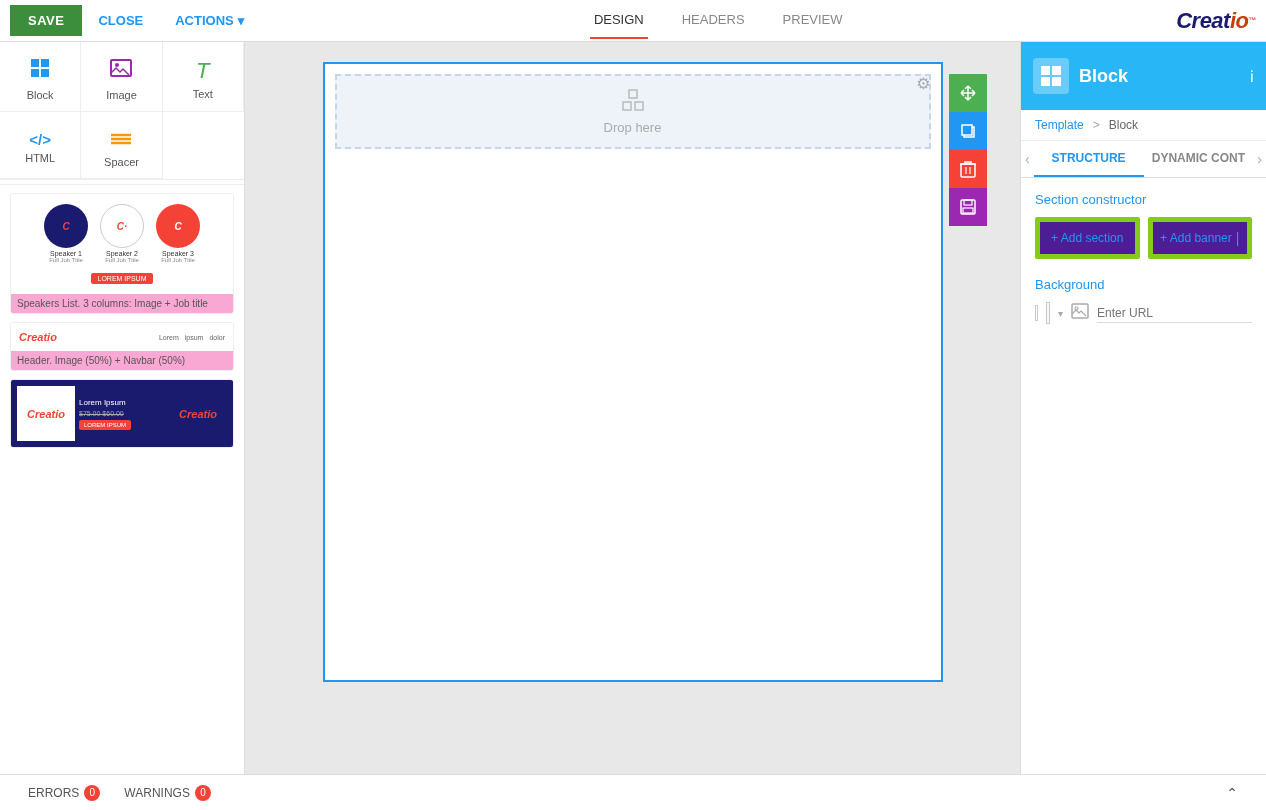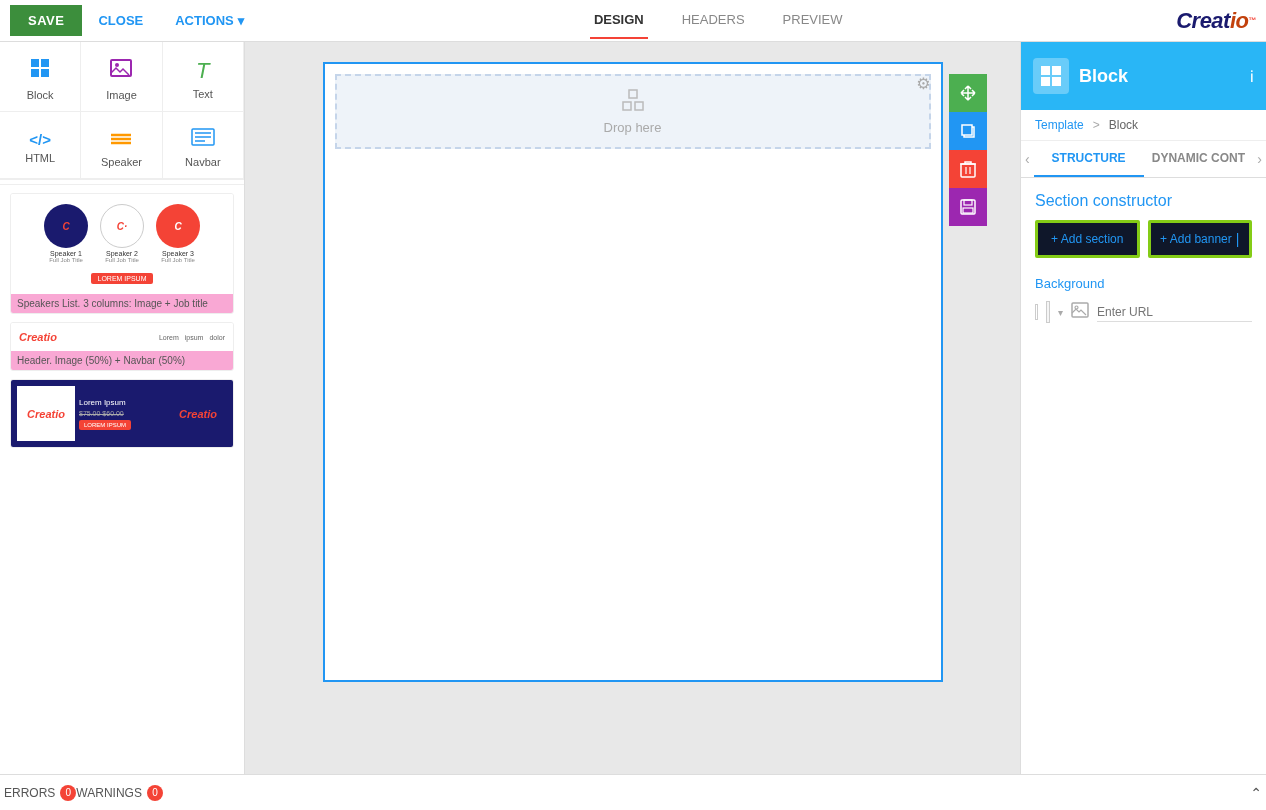--- a/index.html
+++ b/index.html
@@ -55,21 +55,20 @@
     .nav-tab {
       font-size: 13px;
       color: #888;
       cursor: pointer;
       padding: 10px 4px;
       border-bottom: 2px solid transparent;
     }
     .nav-tab.active {
       color: #333;
       border-bottom: 2px solid #f44336;
-      font-weight: bold;
     }
     .creatio-logo {
       margin-left: auto;
       display: flex;
       align-items: center;
       font-size: 22px;
       font-weight: bold;
       color: #f44336;
       letter-spacing: -0.5px;
     }
@@ -368,21 +367,21 @@
       cursor: pointer;
       padding: 0 4px;
     }
 
     .panel-content {
       padding: 14px;
       flex: 1;
       overflow-y: auto;
     }
     .section-constructor-title {
-      font-size: 16px;
+      font-size: 13px;
       color: #2196f3;
       margin-bottom: 10px;
     }
     .section-item {
       background: #e8f4fd;
       border: 1px solid #c5e0f5;
       padding: 10px;
       text-align: center;
       font-size: 13px;
       color: #2196f3;
@@ -391,22 +390,22 @@
       border-radius: 2px;
     }
 
     .add-buttons {
       display: flex;
       gap: 8px;
       margin-bottom: 18px;
     }
     .add-btn {
       flex: 1;
-      border: 3px solid #84cc16;
-      background: #0f172a;
+      border: 5px solid #84cc16;
+      background: #4c1d95;
       color: #2196f3;
       font-size: 12px;
       padding: 8px 4px;
       cursor: pointer;
       border-radius: 2px;
       display: flex;
       align-items: center;
       justify-content: center;
       gap: 4px;
     }
@@ -451,22 +450,22 @@
       padding: 2px 0;
     }
 
     
     .bottom-bar {
       height: 36px;
       background: #fff;
       border-top: 1px solid #ddd;
       display: flex;
       align-items: center;
-      padding: 0 4px;
-      gap: 0;
+      padding: 0 28px;
+      gap: 24px;
     }
     .status-item {
       display: flex;
       align-items: center;
       gap: 5px;
       font-size: 12px;
       color: #555;
     }
     .badge {
       background: #f44336;
@@ -568,34 +567,23 @@
       </div>
 
       <div class="sidebar-item">
         <span class="icon" style="color:#ff9800;">
           <svg width="24" height="14" viewBox="0 0 24 14">
               <line x1="2" y1="3" x2="22" y2="3" stroke="#ff9800" stroke-width="2.5"></line>
               <line x1="2" y1="7" x2="22" y2="7" stroke="#ff9800" stroke-width="2.5"></line>
               <line x1="2" y1="11" x2="22" y2="11" stroke="#ff9800" stroke-width="2.5"></line>
             </svg>
         </span>
-        <span class="label">Speaker</span>
-      </div>
-
-      <div class="sidebar-item">
-        <span class="icon" style="color:#2196f3;">
-          <svg width="24" height="18" viewBox="0 0 24 18">
-              <rect x="1" y="1" width="22" height="16" rx="1" fill="none" stroke="#2196f3" stroke-width="1.5"></rect>
-              <line x1="4" y1="5" x2="20" y2="5" stroke="#2196f3" stroke-width="1.5"></line>
-              <line x1="4" y1="9" x2="20" y2="9" stroke="#2196f3" stroke-width="1.5"></line>
-              <line x1="4" y1="13" x2="14" y2="13" stroke="#2196f3" stroke-width="1.5"></line>
-            </svg>
-        </span>
-        <span class="label">Navbar</span>
-      </div>
+        <span class="label">Spacer</span>
+      </div>
+
 
     </div>
 
 
     <div class="sidebar-divider"></div>
 
     <div class="block-preview">
       <div class="speakers-preview">
         <div class="speakers-row">
           <div class="speaker-item">

